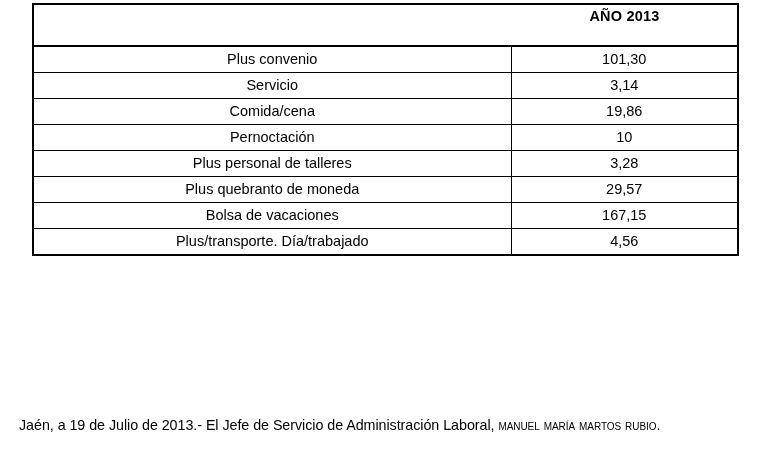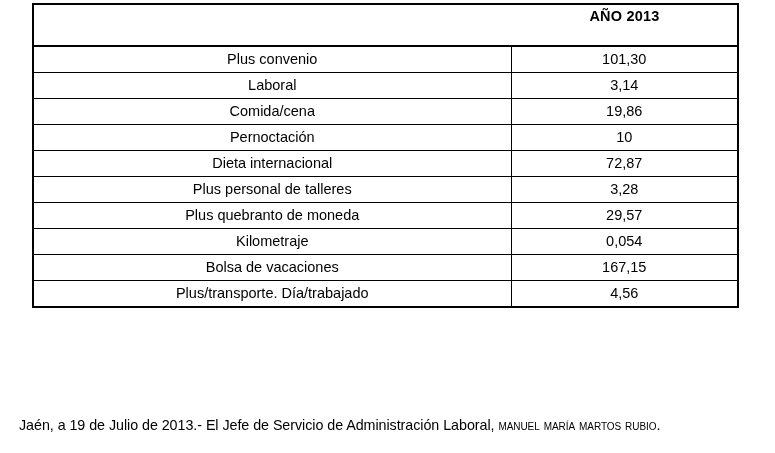--- a/index.html
+++ b/index.html
@@ -115,46 +115,38 @@
             <span class="header-year">AÑO 2013</span>
           </th>
         </tr>
       </thead>
       <tbody id="rates-body">
           <tr class="data-row">
             <td class="cell-label">Plus convenio</td>
             <td class="cell-value">101,30</td>
           </tr>
           <tr class="data-row">
-            <td class="cell-label">Laboral</td>
+            <td class="cell-label">Servicio</td>
             <td class="cell-value">3,14</td>
           </tr>
           <tr class="data-row">
             <td class="cell-label">Comida/cena</td>
             <td class="cell-value">19,86</td>
           </tr>
           <tr class="data-row">
             <td class="cell-label">Pernoctación</td>
             <td class="cell-value">10</td>
           </tr>
           <tr class="data-row">
-            <td class="cell-label">Dieta internacional</td>
-            <td class="cell-value">72,87</td>
-          </tr>
-          <tr class="data-row">
             <td class="cell-label">Plus personal de talleres</td>
             <td class="cell-value">3,28</td>
           </tr>
           <tr class="data-row">
             <td class="cell-label">Plus quebranto de moneda</td>
             <td class="cell-value">29,57</td>
-          </tr>
-          <tr class="data-row">
-            <td class="cell-label">Kilometraje</td>
-            <td class="cell-value">0,054</td>
           </tr>
           <tr class="data-row">
             <td class="cell-label">Bolsa de vacaciones</td>
             <td class="cell-value">167,15</td>
           </tr>
           <tr class="data-row">
             <td class="cell-label">Plus/transporte. Día/trabajado</td>
             <td class="cell-value">4,56</td>
           </tr>
         </tbody>

